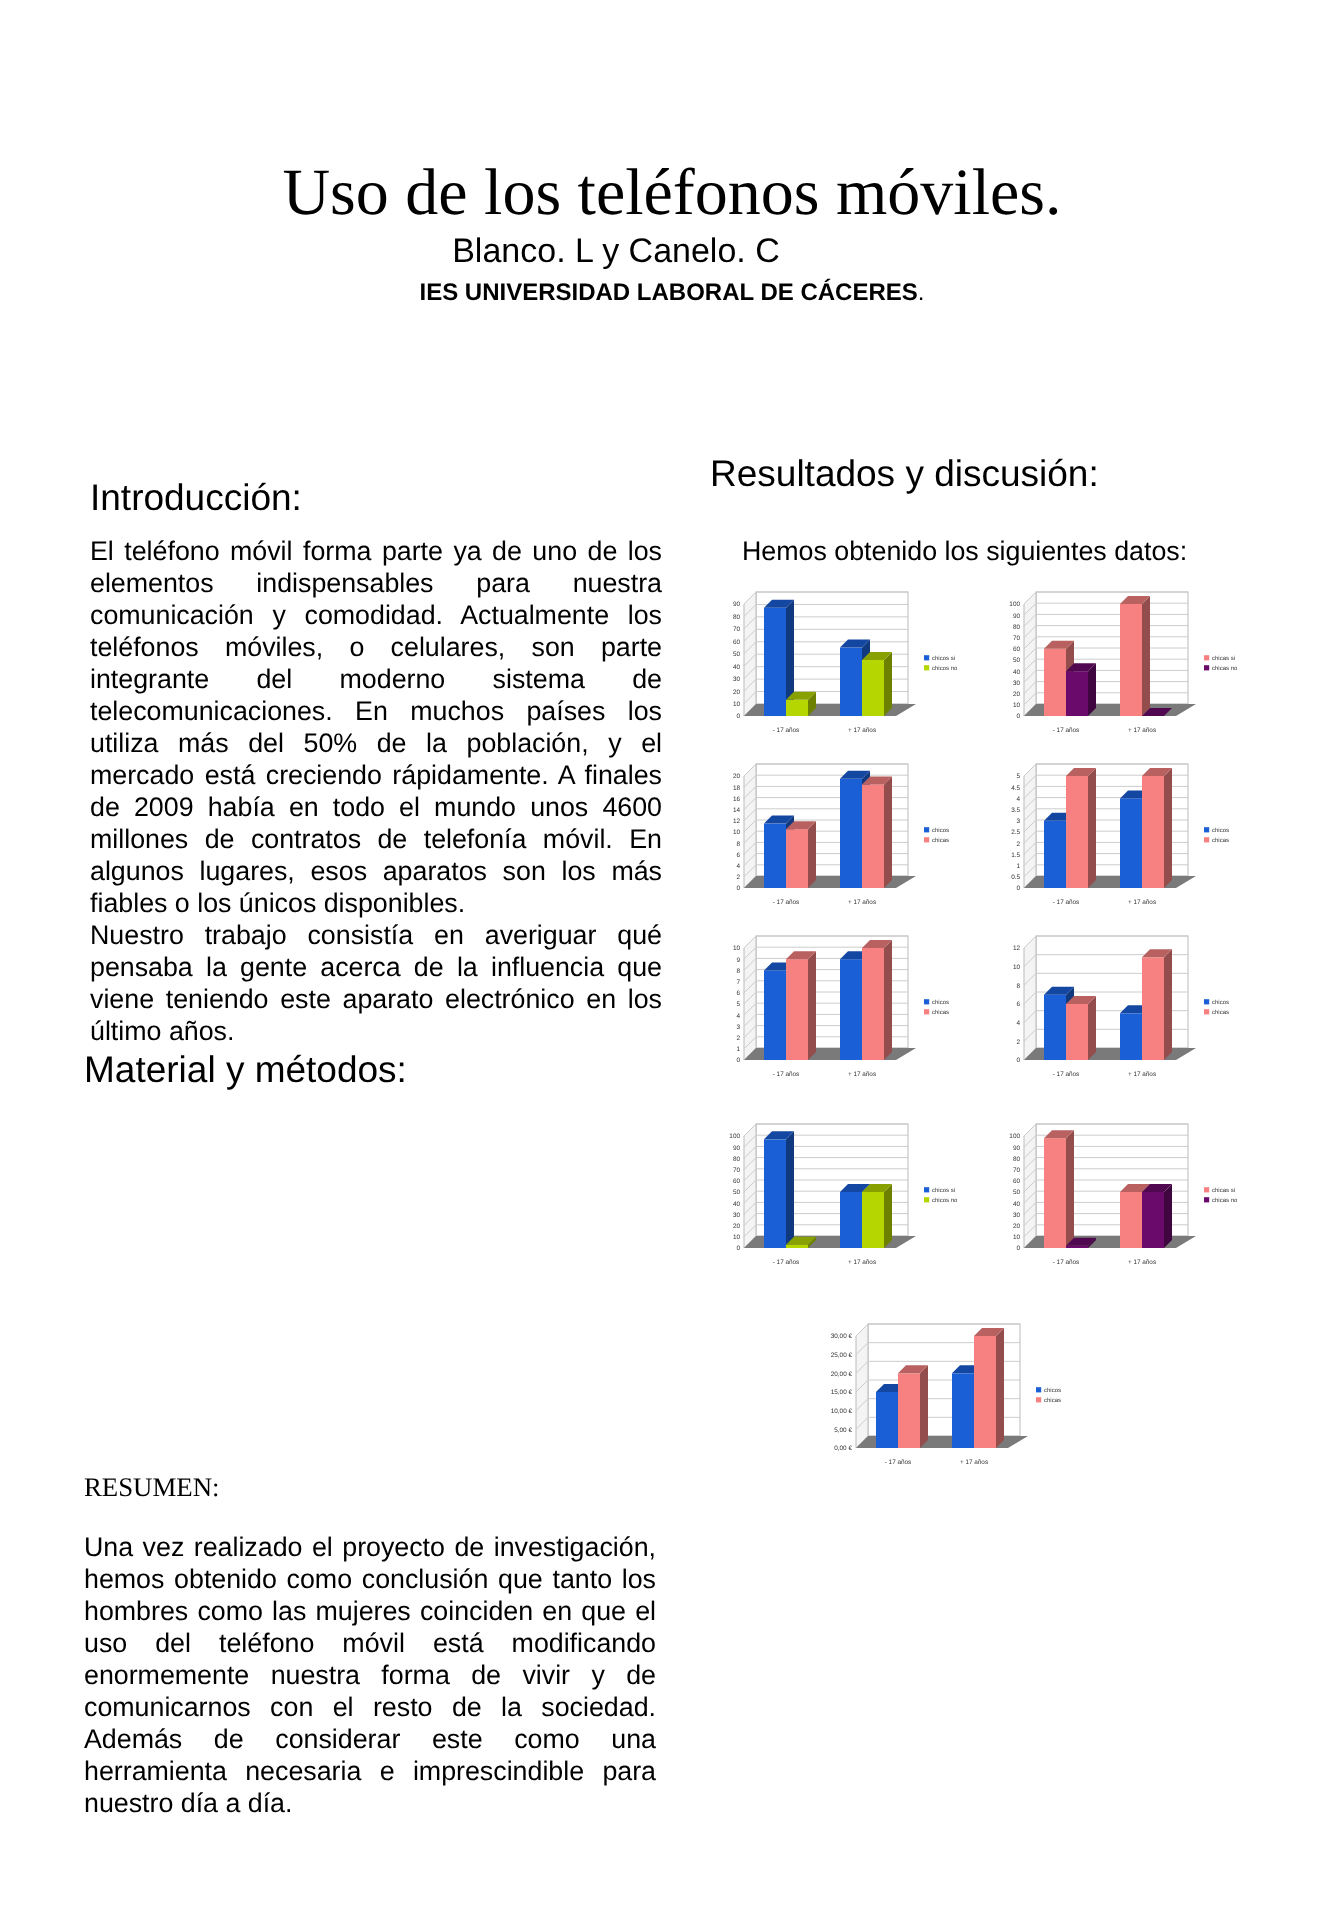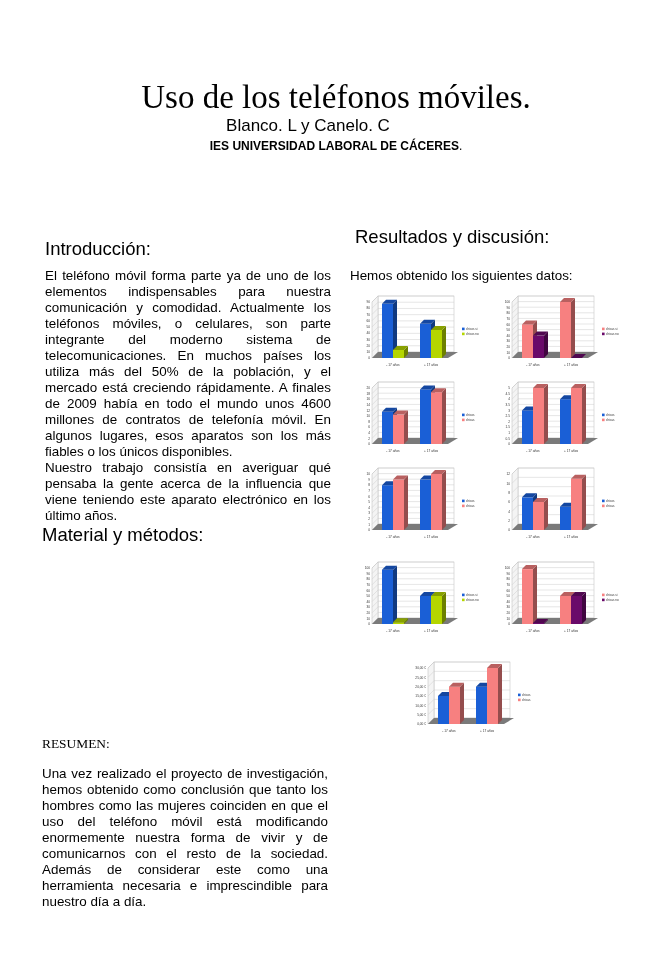--- a/index.html
+++ b/index.html
@@ -36,21 +36,21 @@
 <div class="h2" style="top:524px;left:42px;">Material y métodos:</div>
 <div class="para" style="top:566px;left:42px;">
 </div>
 
 <div class="subt" style="top:736px;left:42px;font-family:Liberation Serif, serif;">RESUMEN:</div>
 <div class="para" style="top:766px;left:42px;">
   <p>Una vez realizado el proyecto de investigación, hemos obtenido como conclusión que tanto los hombres como las mujeres coinciden en que el uso del teléfono móvil está modificando enormemente nuestra forma de vivir y de comunicarnos con el resto de la sociedad. Además de considerar este como una herramienta  necesaria e imprescindible para nuestro día a día.</p>
 </div>
 
 <div class="h2" style="top:226px;left:355px;">Resultados y discusión:</div>
-<div class="subt" style="top:268px;left:350px;">Hemos obtenido los siguientes datos:</div>
+<div class="subt" style="top:268px;left:371px;">Hemos obtenido los siguientes datos:</div>
 
 <div class="chart" style="left:356px;top:294px;">
     <svg width="126" height="82" viewBox="0 0 126 82">
       <rect x="22" y="2" width="76" height="56" fill="#ffffff" stroke="#bbbbbb" stroke-width="0.5"></rect>
       <polygon points="16,8 22,2 22,58 16,64" fill="#f4f4f4" stroke="#bbbbbb" stroke-width="0.5"></polygon>
       <line x1="22" y1="58" x2="98" y2="58" stroke="#cccccc" stroke-width="0.5"></line>
       <line x1="16" y1="64" x2="22" y2="58" stroke="#cccccc" stroke-width="0.5"></line>
       <text x="14" y="65.2" text-anchor="end" font-size="3.2" font-family="Liberation Sans, sans-serif" fill="#333">0</text>
       <line x1="22" y1="51.77777777777778" x2="98" y2="51.77777777777778" stroke="#cccccc" stroke-width="0.5"></line>
       <line x1="16" y1="57.77777777777778" x2="22" y2="51.77777777777778" stroke="#cccccc" stroke-width="0.5"></line>

